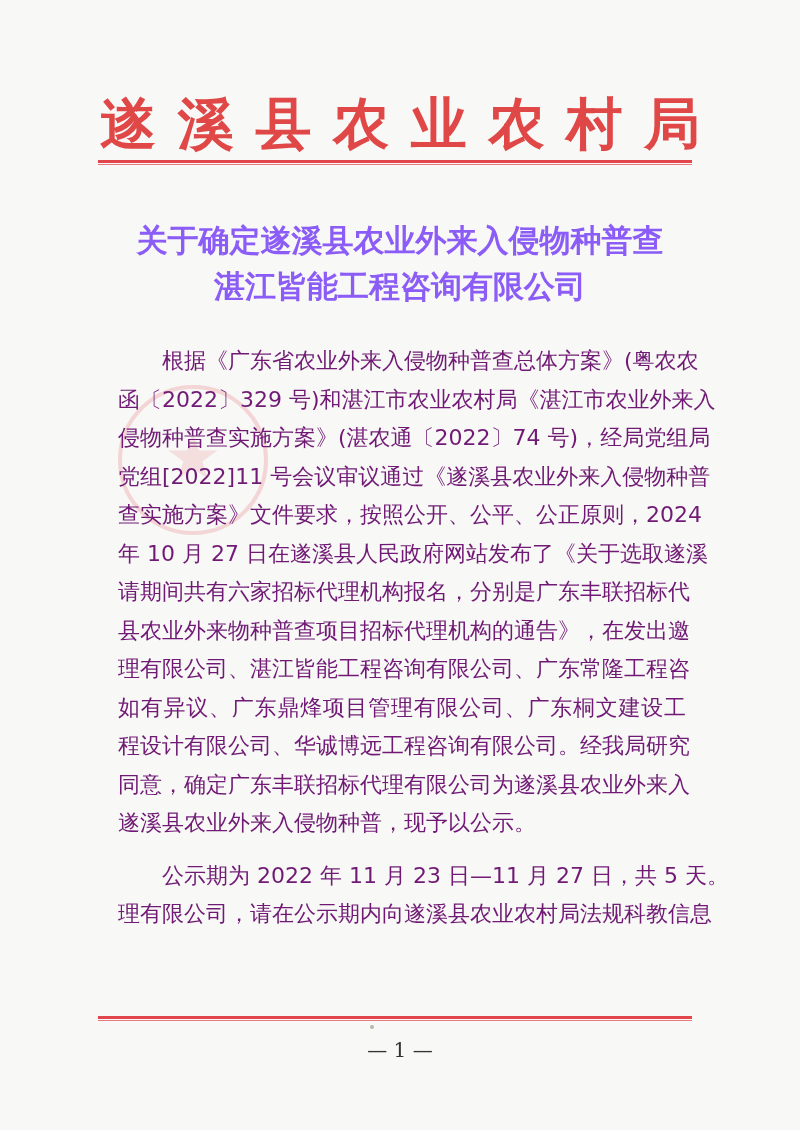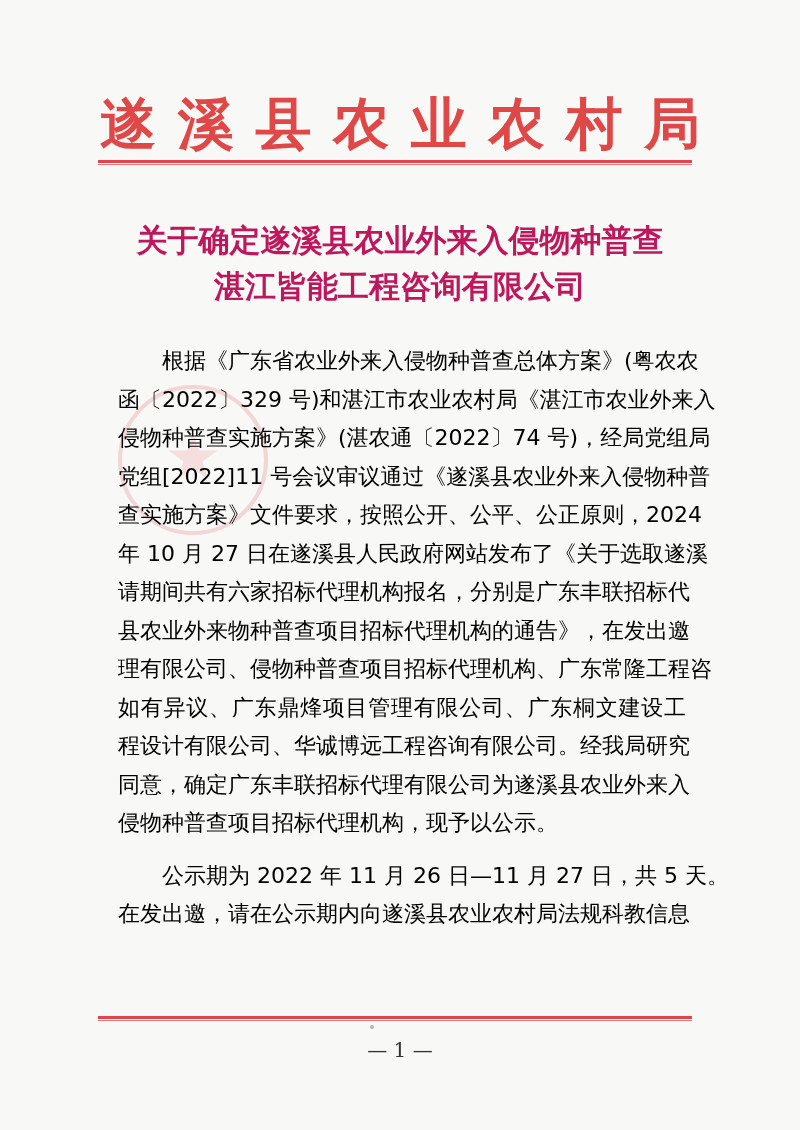--- a/index.html
+++ b/index.html
@@ -60,34 +60,34 @@
   .rule-bottom { top: 1016px; }
 
   .title {
     position: absolute;
     left: 0;
     width: 800px;
     text-align: center;
     font-family: "DejaVu Serif", "Liberation Serif", serif;
     font-weight: bold;
     font-size: 31px;
-    color: #be185d;
+    color: #8b5cf6;
     line-height: 48px;
   }
   .title-1 { top: 216px; }
   .title-2 { top: 262px; }
 
   .body-text {
     position: absolute;
     left: 118px;
     width: 568px;
     top: 342px;
     font-family: "DejaVu Sans", "Liberation Sans", sans-serif;
     font-size: 22px;
-    color: #000000;
+    color: #701a75;
     line-height: 38.5px;
   }
   .body-text .line {
     display: block;
     white-space: nowrap;
     text-align: justify;
     text-align-last: justify;
     height: 38.5px;
   }
   .body-text .indent {
@@ -169,28 +169,28 @@
 
   <div class="body-text">
     <span class="line indent">根据《广东省农业外来入侵物种普查总体方案》(粤农农</span>
     <span class="line">函〔2022〕329 号)和湛江市农业农村局《湛江市农业外来入</span>
     <span class="line">侵物种普查实施方案》(湛农通〔2022〕74 号)，经局党组局</span>
     <span class="line">党组[2022]11 号会议审议通过《遂溪县农业外来入侵物种普</span>
     <span class="line">查实施方案》文件要求，按照公开、公平、公正原则，2024</span>
     <span class="line">年 10 月 27 日在遂溪县人民政府网站发布了《关于选取遂溪</span>
     <span class="line">请期间共有六家招标代理机构报名，分别是广东丰联招标代</span>
     <span class="line">县农业外来物种普查项目招标代理机构的通告》，在发出邀</span>
-    <span class="line">理有限公司、侵物种普查项目招标代理机构、广东常隆工程咨</span>
+    <span class="line">理有限公司、湛江皆能工程咨询有限公司、广东常隆工程咨</span>
     <span class="line">如有异议、广东鼎烽项目管理有限公司、广东桐文建设工</span>
     <span class="line">程设计有限公司、华诚博远工程咨询有限公司。经我局研究</span>
     <span class="line">同意，确定广东丰联招标代理有限公司为遂溪县农业外来入</span>
-    <span class="line" style="text-align-last:left;">侵物种普查项目招标代理机构，现予以公示。</span>
+    <span class="line" style="text-align-last:left;">遂溪县农业外来入侵物种普，现予以公示。</span>
     <span class="line spacer"></span>
-    <span class="line indent">公示期为 2022 年 11 月 26 日—11 月 27 日，共 5 天。</span>
-    <span class="line">在发出邀，请在公示期内向遂溪县农业农村局法规科教信息</span>
+    <span class="line indent">公示期为 2022 年 11 月 23 日—11 月 27 日，共 5 天。</span>
+    <span class="line">理有限公司，请在公示期内向遂溪县农业农村局法规科教信息</span>
   </div>
 
   <div class="rule rule-bottom">
     <div class="thick"></div>
       <div class="gap"></div>
       <div class="thin"></div>
   </div>
   <div class="dot"></div>
 
   <div class="page-number">— 1 —</div>

